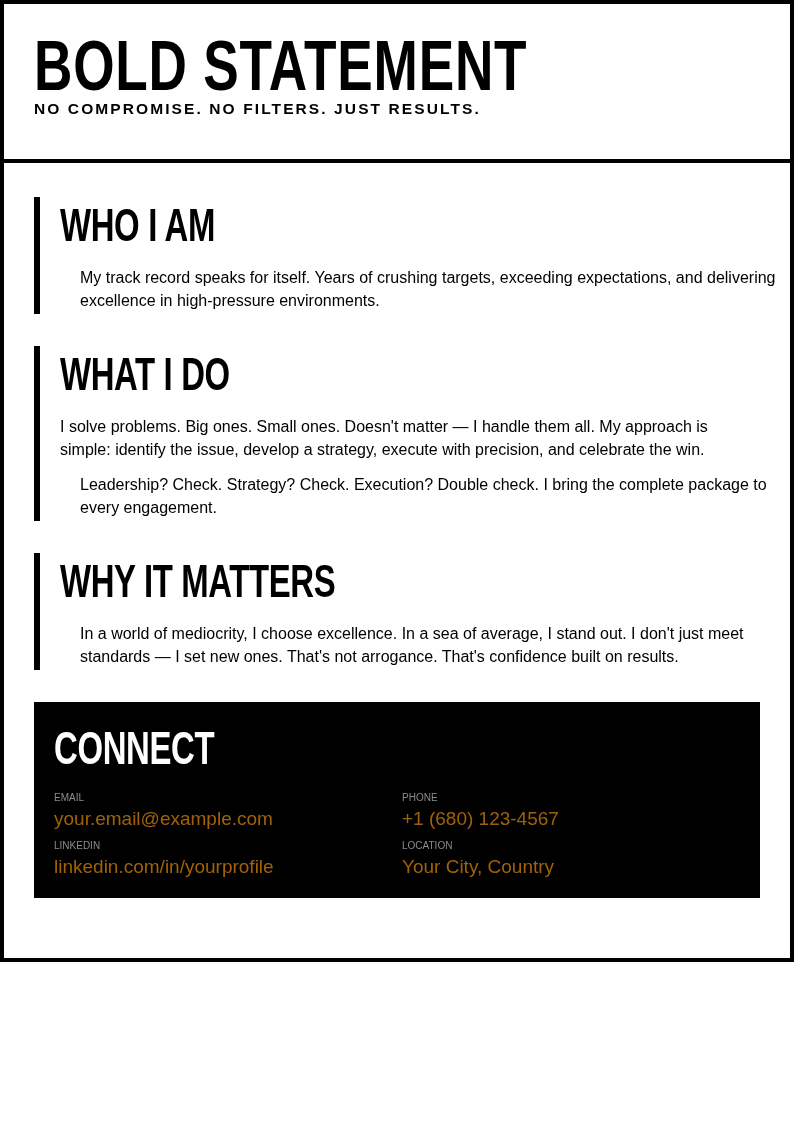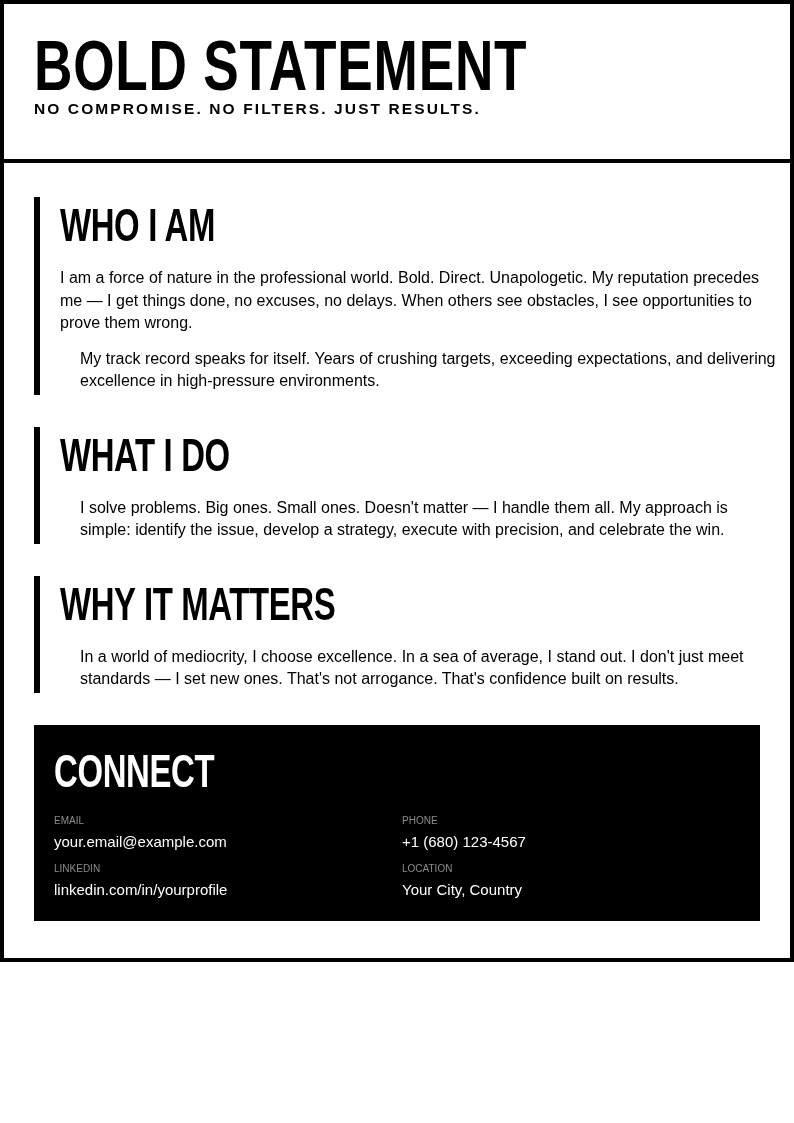--- a/index.html
+++ b/index.html
@@ -85,51 +85,51 @@
     grid-template-columns: 348px 1fr;
     row-gap: 8px;
   }
   .contact-label {
     font-size: 10px;
     color: #8c8c8c;
     line-height: 16px;
     text-transform: uppercase;
   }
   .contact-value {
-    font-size: 15px;
+    font-size: 19px;
     line-height: 22px;
-    color: #ffffff;
+    color: #a16207;
     margin-top: 2px;
   }
 </style>
 </head>
 <body>
 
 <div class="page">
   <header class="header">
     <div class="title-wrap">
       <h1 class="title">BOLD STATEMENT</h1>
     </div>
     <div class="tagline">NO COMPROMISE. NO FILTERS. JUST RESULTS.</div>
   </header>
 
   <main class="main">
     <section class="section">
       <div class="section-heading-wrap">
         <h2 class="section-heading">WHO I AM</h2>
       </div>
-      <p>I am a force of nature in the professional world. Bold. Direct. Unapologetic. My reputation precedes me — I get things done, no excuses, no delays. When others see obstacles, I see opportunities to prove them wrong.</p>
       <p>My track record speaks for itself. Years of crushing targets, exceeding expectations, and delivering excellence in high-pressure environments.</p>
     </section>
 
     <section class="section">
       <div class="section-heading-wrap">
         <h2 class="section-heading">WHAT I DO</h2>
       </div>
       <p>I solve problems. Big ones. Small ones. Doesn't matter — I handle them all. My approach is simple: identify the issue, develop a strategy, execute with precision, and celebrate the win.</p>
+      <p>Leadership? Check. Strategy? Check. Execution? Double check. I bring the complete package to every engagement.</p>
     </section>
 
     <section class="section">
       <div class="section-heading-wrap">
         <h2 class="section-heading">WHY IT MATTERS</h2>
       </div>
       <p>In a world of mediocrity, I choose excellence. In a sea of average, I stand out. I don't just meet standards — I set new ones. That's not arrogance. That's confidence built on results.</p>
     </section>
 
     <section class="connect">

